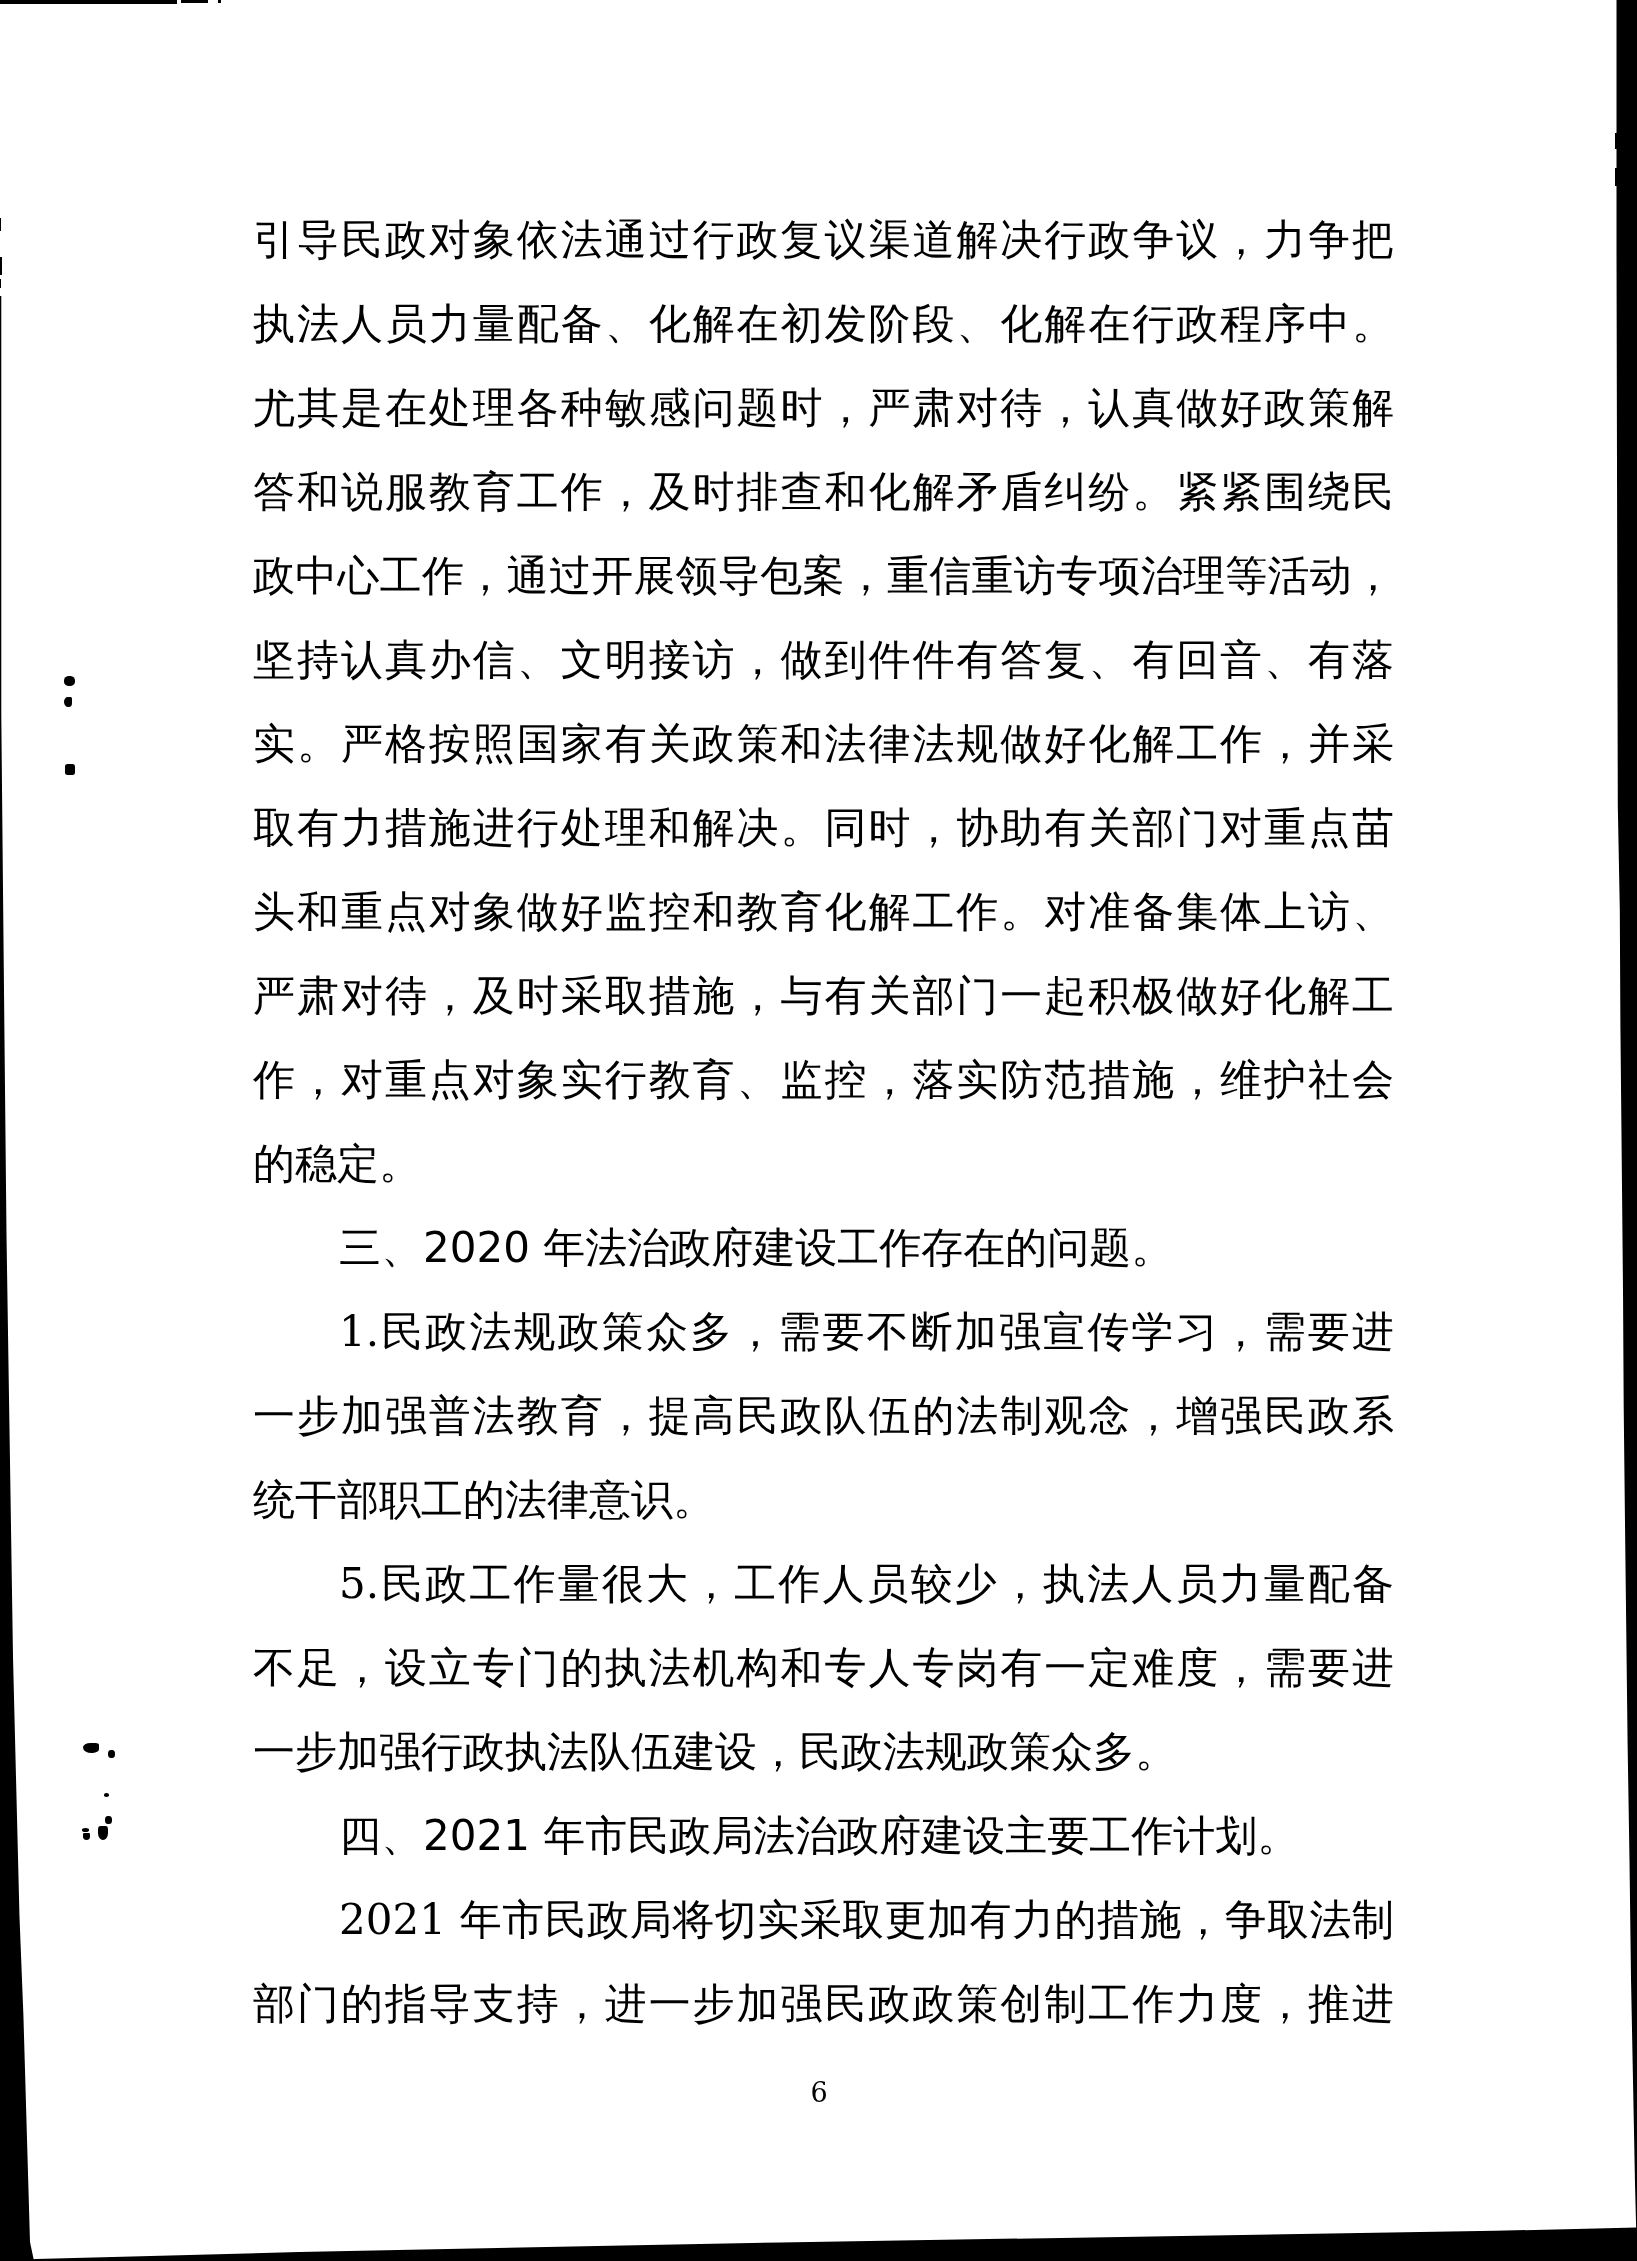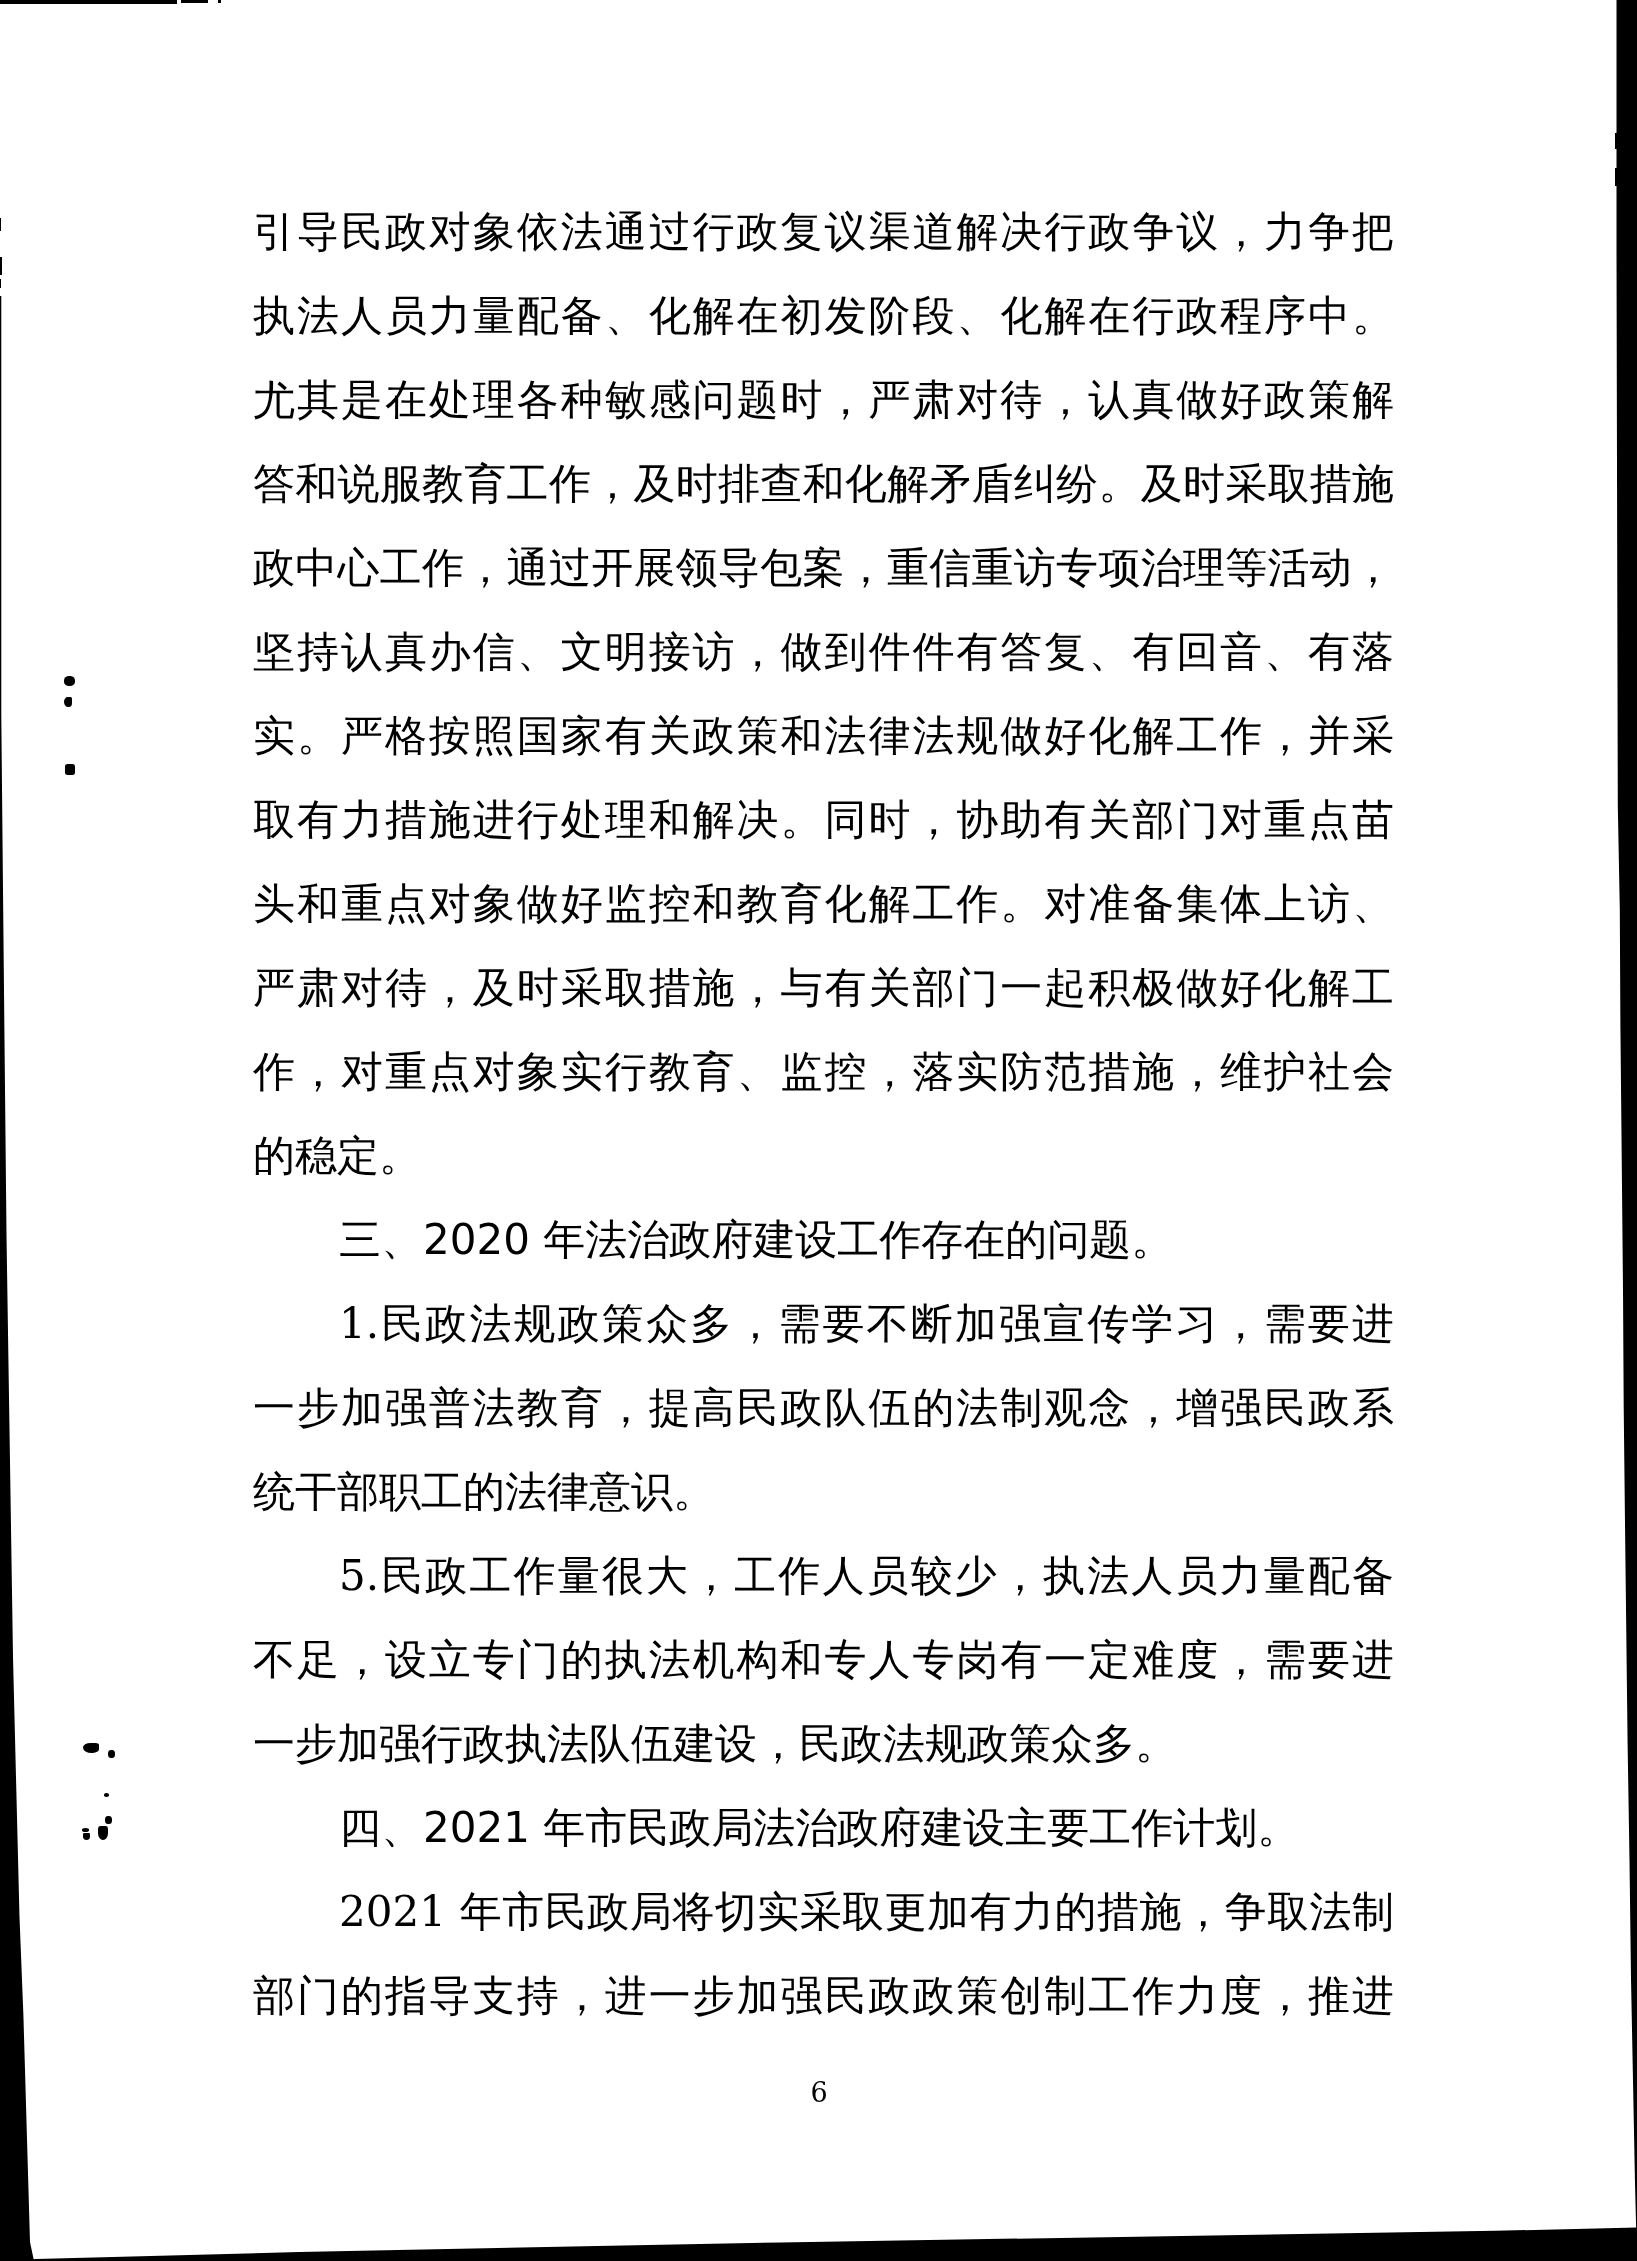--- a/index.html
+++ b/index.html
@@ -13,21 +13,21 @@
     height: 2261px;
     background: #ffffff;
     overflow: hidden;
     color: #000000;
   }
 
   
   .text-block {
     position: absolute;
     left: 253px;
-    top: 190px;
+    top: 198px;
     width: 1141px;
     font-family: "DejaVu Serif", serif;
     font-size: 42px;
     color: #000000;
   }
   .line {
     height: 84px;
     line-height: 84px;
     text-align: justify;
     text-align-last: left;
@@ -121,21 +121,21 @@
   <div class="speck speck-f"></div>
   <div class="speck speck-g"></div>
   <div class="speck speck-h"></div>
   <div class="speck speck-i"></div>
   <div class="speck speck-j"></div>
 
   <div class="text-block">
     <div class="line j">引导民政对象依法通过行政复议渠道解决行政争议，力争把</div>
     <div class="line j">执法人员力量配备、化解在初发阶段、化解在行政程序中。</div>
     <div class="line j">尤其是在处理各种敏感问题时，严肃对待，认真做好政策解</div>
-    <div class="line j">答和说服教育工作，及时排查和化解矛盾纠纷。及时采取措施</div>
+    <div class="line j">答和说服教育工作，及时排查和化解矛盾纠纷。紧紧围绕民</div>
     <div class="line j">政中心工作，通过开展领导包案，重信重访专项治理等活动，</div>
     <div class="line j">坚持认真办信、文明接访，做到件件有答复、有回音、有落</div>
     <div class="line j">实。严格按照国家有关政策和法律法规做好化解工作，并采</div>
     <div class="line j">取有力措施进行处理和解决。同时，协助有关部门对重点苗</div>
     <div class="line j">头和重点对象做好监控和教育化解工作。对准备集体上访、</div>
     <div class="line j">严肃对待，及时采取措施，与有关部门一起积极做好化解工</div>
     <div class="line j">作，对重点对象实行教育、监控，落实防范措施，维护社会</div>
     <div class="line">的稳定。</div>
     <div class="line heading indent">三、2020 年法治政府建设工作存在的问题。</div>
     <div class="line j indent">1.民政法规政策众多，需要不断加强宣传学习，需要进</div>

